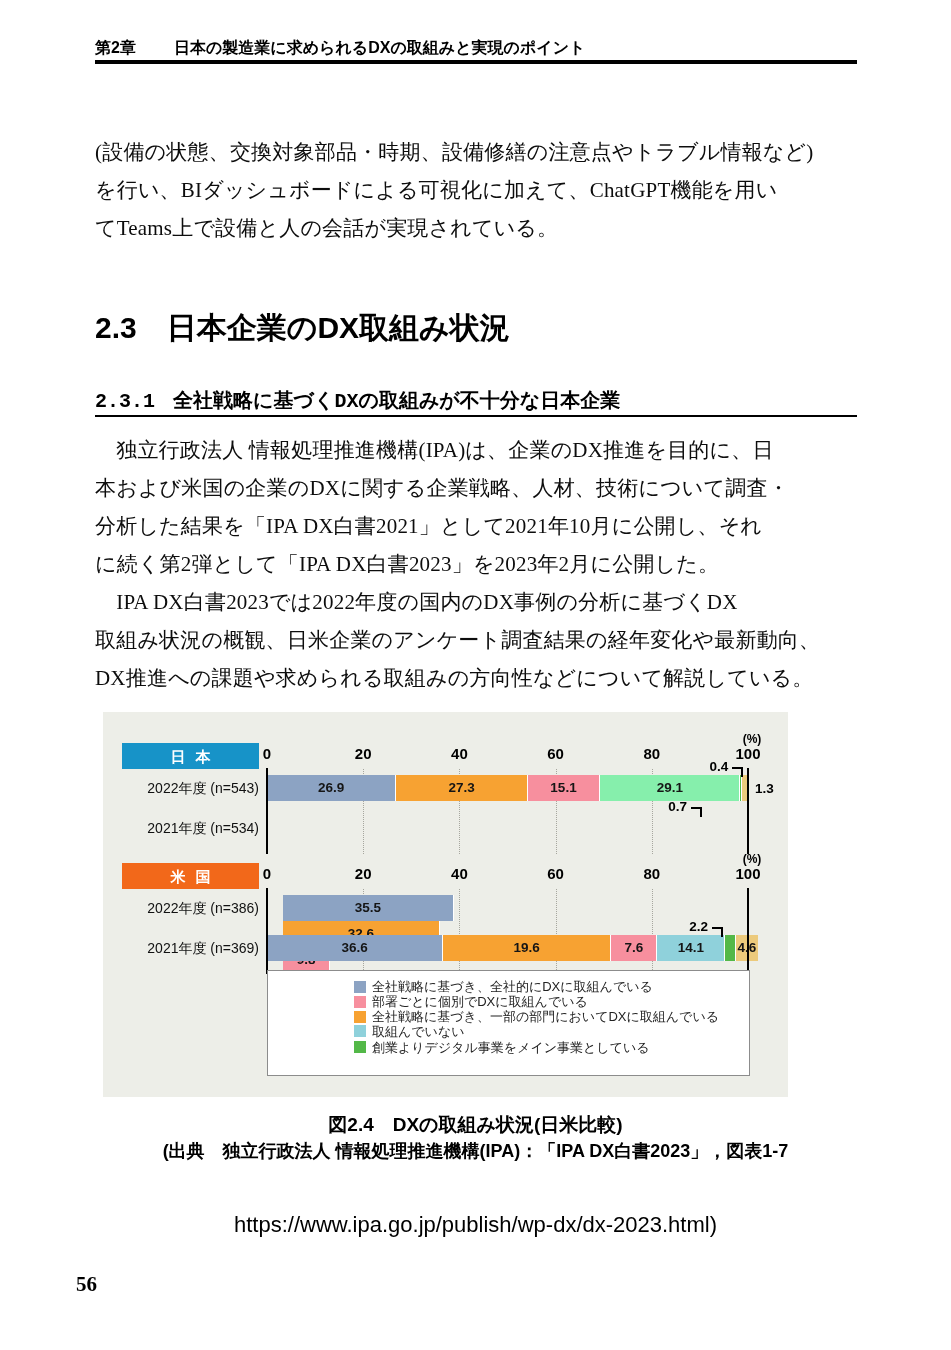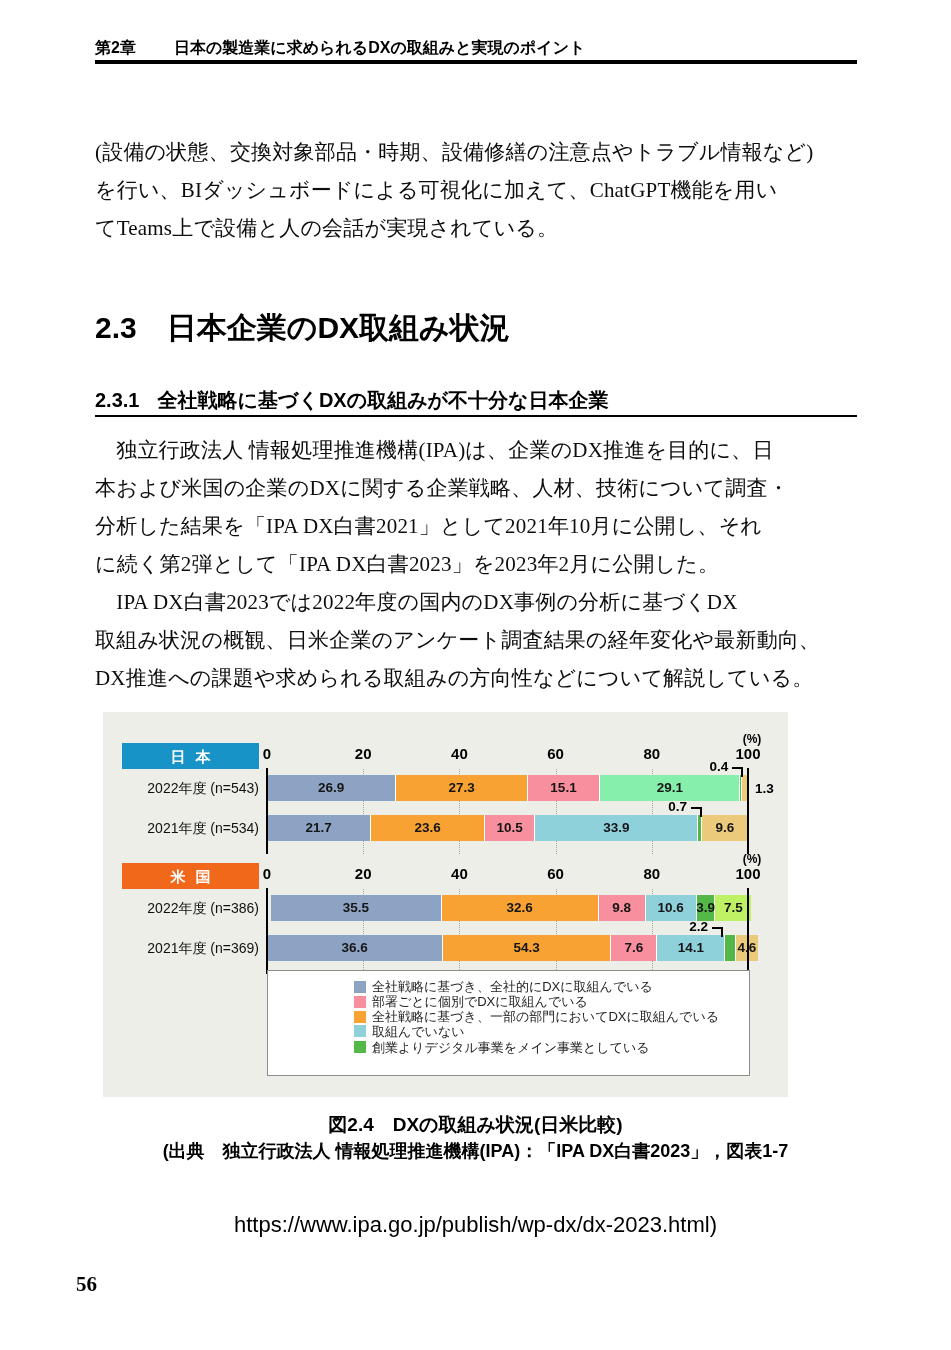--- a/index.html
+++ b/index.html
@@ -10,21 +10,21 @@
   .hdr .chap{margin-right:38px;}
   .hdr-rule{position:absolute;left:95px;top:60px;width:762px;height:4px;background:#000;}
   .bodytext{position:absolute;left:95px;font-size:21px;line-height:38px;color:#0d0d0d;
             white-space:pre;letter-spacing:0.2px;}
   .p1{top:133px;}
   .p2{top:431px;}
   .p3{top:583px;}
   .h1{position:absolute;left:95px;top:308px;font-family:"Liberation Sans","DejaVu Sans",sans-serif;
       font-weight:700;font-size:30px;color:#000;white-space:pre;}
   .h1 .num{margin-right:30px;}
-  .h2{position:absolute;left:95px;top:387px;font-family:Liberation Sans, sans-serif;
+  .h2{position:absolute;left:95px;top:387px;font-family:Liberation Mono, monospace;
       font-weight:700;font-size:20px;color:#000;white-space:pre;}
   .h2 .num{margin-right:18px;}
   .h2-rule{position:absolute;left:95px;top:415px;width:762px;height:2px;background:#000;}
   .figure{position:absolute;left:103px;top:712px;width:685px;height:385px;background:#edeee8;}
   .cap{position:absolute;left:0;width:951px;text-align:center;
        font-family:"Liberation Sans","DejaVu Sans",sans-serif;color:#000;white-space:pre;}
   .cap1{top:1112px;font-size:19px;font-weight:600;}
   .cap2{top:1139px;font-size:18px;font-weight:600;}
   .cap3{top:1212px;font-size:22px;font-weight:500;}
   .pgnum{position:absolute;left:76px;top:1272px;font-size:21px;font-weight:700;color:#000;}
@@ -81,56 +81,38 @@
         <div style="width: 139.971px; height: 100%; background: #86efac; position: relative; flex: 0 0 auto; box-sizing: border-box; border-right: 1px solid rgb(255, 255, 255);">
           <span style="position: absolute; left: 50%; top: 50%; transform: translate(-50%, -50%); font: 700 13.5px / 1 &quot;Liberation Sans&quot;, &quot;DejaVu Sans&quot;, sans-serif; color: rgb(21, 21, 21); white-space: nowrap;">29.1</span>
         </div>
         <div style="width: 1.924px; height: 100%; background: rgb(83, 184, 72); position: relative; flex: 0 0 auto; box-sizing: border-box; border-right: 1px solid rgb(255, 255, 255);"></div>
         <div style="width: 6.253px; height: 100%; background: rgb(236, 202, 124); position: relative; flex: 0 0 auto; box-sizing: border-box; border-right: none;"></div>
       </div>
       <div style="position: absolute; left: 629.266px; top: 55px; width: 9px; height: 8px; border-top: 2px solid rgb(0, 0, 0); border-right: 2px solid rgb(0, 0, 0);"></div>
       <div style="position: absolute; left: 563.266px; top: 48px; width: 62px; text-align: right; font: 700 13.5px / 1 &quot;Liberation Sans&quot;, &quot;DejaVu Sans&quot;, sans-serif; color: rgb(0, 0, 0);">0.4</div>
       <div style="position: absolute; left: 652px; top: 70px; font: 700 13.5px / 1 &quot;Liberation Sans&quot;, &quot;DejaVu Sans&quot;, sans-serif; color: rgb(0, 0, 0);">1.3</div>
       <div style="position: absolute; left: 0px; top: 108px; width: 156px; text-align: right; font: 400 14px / 1.2 &quot;Liberation Sans&quot;, &quot;DejaVu Sans&quot;, sans-serif; color: rgb(17, 17, 17);">2021年度 (n=534)</div>
-      <div style="position: absolute; left: 164px; top: 103px; width: 481px; height: 26px; display: flex;">
-        <div style="width: 104.377px; height: 100%; background: rgb(140, 163, 195); position: relative; flex: 0 0 auto; box-sizing: border-box; border-right: 1px solid rgb(255, 255, 255);">
-          <span style="position: absolute; left: 50%; top: 50%; transform: translate(-50%, -50%); font: 700 13.5px / 1 &quot;Liberation Sans&quot;, &quot;DejaVu Sans&quot;, sans-serif; color: rgb(21, 21, 21); white-space: nowrap;">21.7</span>
-        </div>
-        <div style="width: 113.516px; height: 100%; background: rgb(247, 162, 50); position: relative; flex: 0 0 auto; box-sizing: border-box; border-right: 1px solid rgb(255, 255, 255);">
-          <span style="position: absolute; left: 50%; top: 50%; transform: translate(-50%, -50%); font: 700 13.5px / 1 &quot;Liberation Sans&quot;, &quot;DejaVu Sans&quot;, sans-serif; color: rgb(21, 21, 21); white-space: nowrap;">23.6</span>
-        </div>
-        <div style="width: 50.505px; height: 100%; background: rgb(247, 143, 158); position: relative; flex: 0 0 auto; box-sizing: border-box; border-right: 1px solid rgb(255, 255, 255);">
-          <span style="position: absolute; left: 50%; top: 50%; transform: translate(-50%, -50%); font: 700 13.5px / 1 &quot;Liberation Sans&quot;, &quot;DejaVu Sans&quot;, sans-serif; color: rgb(21, 21, 21); white-space: nowrap;">10.5</span>
-        </div>
-        <div style="width: 163.059px; height: 100%; background: rgb(143, 209, 219); position: relative; flex: 0 0 auto; box-sizing: border-box; border-right: 1px solid rgb(255, 255, 255);">
-          <span style="position: absolute; left: 50%; top: 50%; transform: translate(-50%, -50%); font: 700 13.5px / 1 &quot;Liberation Sans&quot;, &quot;DejaVu Sans&quot;, sans-serif; color: rgb(21, 21, 21); white-space: nowrap;">33.9</span>
-        </div>
-        <div style="width: 3.367px; height: 100%; background: rgb(83, 184, 72); position: relative; flex: 0 0 auto; box-sizing: border-box; border-right: 1px solid rgb(255, 255, 255);"></div>
-        <div style="width: 46.176px; height: 100%; background: rgb(236, 202, 124); position: relative; flex: 0 0 auto; box-sizing: border-box; border-right: none;">
-          <span style="position: absolute; left: 50%; top: 50%; transform: translate(-50%, -50%); font: 700 13.5px / 1 &quot;Liberation Sans&quot;, &quot;DejaVu Sans&quot;, sans-serif; color: rgb(21, 21, 21); white-space: nowrap;">9.6</span>
-        </div>
-      </div>
       <div style="position: absolute; left: 588.14px; top: 95px; width: 9px; height: 8px; border-top: 2px solid rgb(0, 0, 0); border-right: 2px solid rgb(0, 0, 0);"></div>
       <div style="position: absolute; left: 522.14px; top: 88px; width: 62px; text-align: right; font: 700 13.5px / 1 &quot;Liberation Sans&quot;, &quot;DejaVu Sans&quot;, sans-serif; color: rgb(0, 0, 0);">0.7</div>
       <div style="position: absolute; left: 163px; top: 56px; width: 2px; height: 86px; background: rgb(0, 0, 0);"></div>
       <div style="position: absolute; left: 644px; top: 56px; width: 2px; height: 86px; background: rgb(0, 0, 0);"></div>
       <div style="position: absolute; left: 619px; top: 140px; width: 60px; text-align: center; font: 600 12px / 1.2 &quot;Liberation Sans&quot;, &quot;DejaVu Sans&quot;, sans-serif; color: rgb(0, 0, 0);">(%)</div>
       <div style="position: absolute; left: 142px; top: 153px; width: 44px; text-align: center; font: 600 15px / 1.2 &quot;Liberation Sans&quot;, &quot;DejaVu Sans&quot;, sans-serif; color: rgb(0, 0, 0);">0</div>
       <div style="position: absolute; left: 238.2px; top: 153px; width: 44px; text-align: center; font: 600 15px / 1.2 &quot;Liberation Sans&quot;, &quot;DejaVu Sans&quot;, sans-serif; color: rgb(0, 0, 0);">20</div>
       <div style="position: absolute; left: 334.4px; top: 153px; width: 44px; text-align: center; font: 600 15px / 1.2 &quot;Liberation Sans&quot;, &quot;DejaVu Sans&quot;, sans-serif; color: rgb(0, 0, 0);">40</div>
       <div style="position: absolute; left: 430.6px; top: 153px; width: 44px; text-align: center; font: 600 15px / 1.2 &quot;Liberation Sans&quot;, &quot;DejaVu Sans&quot;, sans-serif; color: rgb(0, 0, 0);">60</div>
       <div style="position: absolute; left: 526.8px; top: 153px; width: 44px; text-align: center; font: 600 15px / 1.2 &quot;Liberation Sans&quot;, &quot;DejaVu Sans&quot;, sans-serif; color: rgb(0, 0, 0);">80</div>
       <div style="position: absolute; left: 623px; top: 153px; width: 44px; text-align: center; font: 600 15px / 1.2 &quot;Liberation Sans&quot;, &quot;DejaVu Sans&quot;, sans-serif; color: rgb(0, 0, 0);">100</div>
       <div style="position: absolute; left: 19px; top: 151px; width: 137px; height: 26px; background: rgb(242, 104, 26); color: rgb(255, 255, 255); display: flex; align-items: center; justify-content: center; font: 700 15px / 1 &quot;Liberation Sans&quot;, &quot;DejaVu Sans&quot;, sans-serif; letter-spacing: 10px; text-indent: 10px;">米国</div>
       <div style="position: absolute; left: 260.2px; top: 177px; width: 0px; height: 85px; border-left: 1px dotted rgb(166, 166, 158);"></div>
       <div style="position: absolute; left: 356.4px; top: 177px; width: 0px; height: 85px; border-left: 1px dotted rgb(166, 166, 158);"></div>
       <div style="position: absolute; left: 452.6px; top: 177px; width: 0px; height: 85px; border-left: 1px dotted rgb(166, 166, 158);"></div>
       <div style="position: absolute; left: 548.8px; top: 177px; width: 0px; height: 85px; border-left: 1px dotted rgb(166, 166, 158);"></div>
       <div style="position: absolute; left: 0px; top: 188px; width: 156px; text-align: right; font: 400 14px / 1.2 &quot;Liberation Sans&quot;, &quot;DejaVu Sans&quot;, sans-serif; color: rgb(17, 17, 17);">2022年度 (n=386)</div>
-      <div style="position: absolute; left: 168px; top: 183px; width: 481px; height: 26px; display: flex;">
+      <div style="position: absolute; left: 180px; top: 183px; width: 481px; height: 26px; display: flex; flex-direction: column;">
         <div style="width: 170.755px; height: 100%; background: rgb(140, 163, 195); position: relative; flex: 0 0 auto; box-sizing: border-box; border-right: 1px solid rgb(255, 255, 255);">
           <span style="position: absolute; left: 50%; top: 50%; transform: translate(-50%, -50%); font: 700 13.5px / 1 &quot;Liberation Sans&quot;, &quot;DejaVu Sans&quot;, sans-serif; color: rgb(21, 21, 21); white-space: nowrap;">35.5</span>
         </div>
         <div style="width: 156.806px; height: 100%; background: rgb(247, 162, 50); position: relative; flex: 0 0 auto; box-sizing: border-box; border-right: 1px solid rgb(255, 255, 255);">
           <span style="position: absolute; left: 50%; top: 50%; transform: translate(-50%, -50%); font: 700 13.5px / 1 &quot;Liberation Sans&quot;, &quot;DejaVu Sans&quot;, sans-serif; color: rgb(21, 21, 21); white-space: nowrap;">32.6</span>
         </div>
         <div style="width: 47.138px; height: 100%; background: rgb(247, 143, 158); position: relative; flex: 0 0 auto; box-sizing: border-box; border-right: 1px solid rgb(255, 255, 255);">
           <span style="position: absolute; left: 50%; top: 50%; transform: translate(-50%, -50%); font: 700 13.5px / 1 &quot;Liberation Sans&quot;, &quot;DejaVu Sans&quot;, sans-serif; color: rgb(21, 21, 21); white-space: nowrap;">9.8</span>
         </div>
         <div style="width: 50.986px; height: 100%; background: rgb(143, 209, 219); position: relative; flex: 0 0 auto; box-sizing: border-box; border-right: 1px solid rgb(255, 255, 255);">
@@ -142,21 +124,21 @@
         <div style="width: 36.075px; height: 100%; background: #bef264; position: relative; flex: 0 0 auto; box-sizing: border-box; border-right: none;">
           <span style="position: absolute; left: 50%; top: 50%; transform: translate(-50%, -50%); font: 700 13.5px / 1 &quot;Liberation Sans&quot;, &quot;DejaVu Sans&quot;, sans-serif; color: rgb(21, 21, 21); white-space: nowrap;">7.5</span>
         </div>
       </div>
       <div style="position: absolute; left: 0px; top: 228px; width: 156px; text-align: right; font: 400 14px / 1.2 &quot;Liberation Sans&quot;, &quot;DejaVu Sans&quot;, sans-serif; color: rgb(17, 17, 17);">2021年度 (n=369)</div>
       <div style="position: absolute; left: 164px; top: 223px; width: 481px; height: 26px; display: flex;">
         <div style="width: 176.046px; height: 100%; background: rgb(140, 163, 195); position: relative; flex: 0 0 auto; box-sizing: border-box; border-right: 1px solid rgb(255, 255, 255);">
           <span style="position: absolute; left: 50%; top: 50%; transform: translate(-50%, -50%); font: 700 13.5px / 1 &quot;Liberation Sans&quot;, &quot;DejaVu Sans&quot;, sans-serif; color: rgb(21, 21, 21); white-space: nowrap;">36.6</span>
         </div>
         <div style="width: 168.35px; height: 100%; background: rgb(247, 162, 50); position: relative; flex: 0 0 auto; box-sizing: border-box; border-right: 1px solid rgb(255, 255, 255);">
-          <span style="position: absolute; left: 50%; top: 50%; transform: translate(-50%, -50%); font: 700 13.5px / 1 &quot;Liberation Sans&quot;, &quot;DejaVu Sans&quot;, sans-serif; color: rgb(21, 21, 21); white-space: nowrap;">54.3</span>
+          <span style="position: absolute; left: 50%; top: 50%; transform: translate(-50%, -50%); font: 700 13.5px / 1 &quot;Liberation Sans&quot;, &quot;DejaVu Sans&quot;, sans-serif; color: rgb(21, 21, 21); white-space: nowrap;">19.6</span>
         </div>
         <div style="width: 46px; height: 100%; background: rgb(247, 143, 158); position: relative; flex: 0 0 auto; box-sizing: border-box; border-right: 1px solid rgb(255, 255, 255);">
           <span style="position: absolute; left: 50%; top: 50%; transform: translate(-50%, -50%); font: 700 13.5px / 1 &quot;Liberation Sans&quot;, &quot;DejaVu Sans&quot;, sans-serif; color: rgb(21, 21, 21); white-space: nowrap;">7.6</span>
         </div>
         <div style="width: 67.821px; height: 100%; background: rgb(143, 209, 219); position: relative; flex: 0 0 auto; box-sizing: border-box; border-right: 1px solid rgb(255, 255, 255);">
           <span style="position: absolute; left: 50%; top: 50%; transform: translate(-50%, -50%); font: 700 13.5px / 1 &quot;Liberation Sans&quot;, &quot;DejaVu Sans&quot;, sans-serif; color: rgb(21, 21, 21); white-space: nowrap;">14.1</span>
         </div>
         <div style="width: 10.582px; height: 100%; background: rgb(83, 184, 72); position: relative; flex: 0 0 auto; box-sizing: border-box; border-right: 1px solid rgb(255, 255, 255);"></div>
         <div style="width: 22.126px; height: 100%; background: rgb(236, 202, 124); position: relative; flex: 0 0 auto; box-sizing: border-box; border-right: none;">
           <span style="position: absolute; left: 50%; top: 50%; transform: translate(-50%, -50%); font: 700 13.5px / 1 &quot;Liberation Sans&quot;, &quot;DejaVu Sans&quot;, sans-serif; color: rgb(21, 21, 21); white-space: nowrap;">4.6</span>

